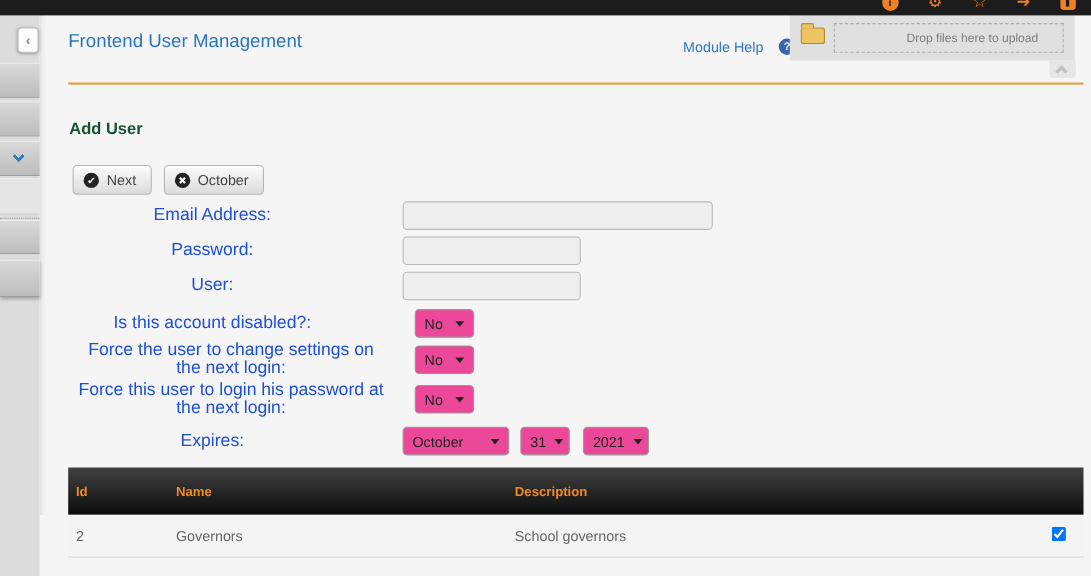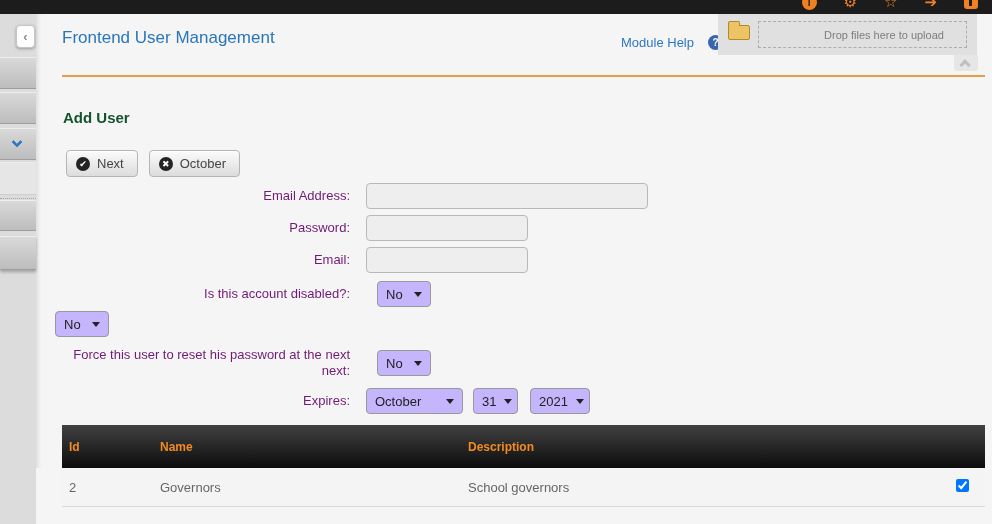--- a/index.html
+++ b/index.html
@@ -125,34 +125,34 @@
     font-family:"Liberation Sans", sans-serif;
   }
   .btn-ico {
     width:14px; height:14px; border-radius:50%; background:#232323;
     color:#fff; font-size:9px; text-align:center; line-height:14px; flex:none;
   }
 
   
   .frow { position:absolute; left:0; display:flex; align-items:center; }
   .flabel {
-    width:322px; text-align:right; padding-right:8px;
-    font-size:13px; color:#701a75; line-height:16px;
+    width:322px; text-align:center; padding-right:8px;
+    font-size:16px; color:#1d4ed8; line-height:16px;
   }
   .flabel.narrow { padding-left:34px; }
   .tinput {
     height:26px; margin-left:8px; padding:0 6px;
     background:#eeeeee; border:1px solid #b8b8b8; border-radius:4px;
     font-size:13px; color:#333; font-family:"Liberation Sans", sans-serif;
   }
   .tinput.wide { width:282px; }
   .tinput.med  { width:162px; }
   .selbox {
     height:26px; display:inline-flex; align-items:center; justify-content:space-between;
-    background:#c4b5fd; border:1px solid #999; border-radius:4px;
+    background:#ec4899; border:1px solid #999; border-radius:4px;
     padding:0 8px; font-size:13px; color:#222; cursor:pointer;
   }
   .caret {
     width:0; height:0; margin-left:8px;
     border-left:4px solid transparent; border-right:4px solid transparent;
     border-top:5px solid #222;
   }
   .sel-no   { width:54px; margin-left:19px; }
   .sel-mon  { width:97px; margin-left:8px;text-align:center; }
   .sel-day  { width:45px; margin-left:10px; }
@@ -241,41 +241,42 @@
     <span class="flabel">Email Address:</span>
     <input class="tinput wide" type="text" style="">
   </div>
 
   <div class="frow" style="top:201px;">
     <span class="flabel">Password:</span>
     <input class="tinput med" type="password" style="">
   </div>
 
   <div class="frow" style="top:233px;">
-    <span class="flabel">Email:</span>
+    <span class="flabel">User:</span>
     <input class="tinput med" type="password" style="">
   </div>
 
   <div class="frow" style="top:267px;">
     <span class="flabel">Is this account disabled?:</span>
     <span class="selbox sel-no">
       <span>No</span>
       <span class="caret"></span>
     </span>
   </div>
 
   <div class="frow" style="top:297px;">
+    <span class="flabel narrow">Force the user to change settings on the next login:</span>
     <span class="selbox sel-no">
       <span>No</span>
       <span class="caret"></span>
     </span>
   </div>
 
   <div class="frow" style="top:333px;">
-    <span class="flabel narrow">Force this user to reset his password at the next next:</span>
+    <span class="flabel narrow">Force this user to login his password at the next login:</span>
     <span class="selbox sel-no">
       <span>No</span>
       <span class="caret"></span>
     </span>
   </div>
 
   <div class="frow" style="top:374px;">
     <span class="flabel">Expires:</span>
     <span class="selbox sel-mon">
       <span>October</span>

